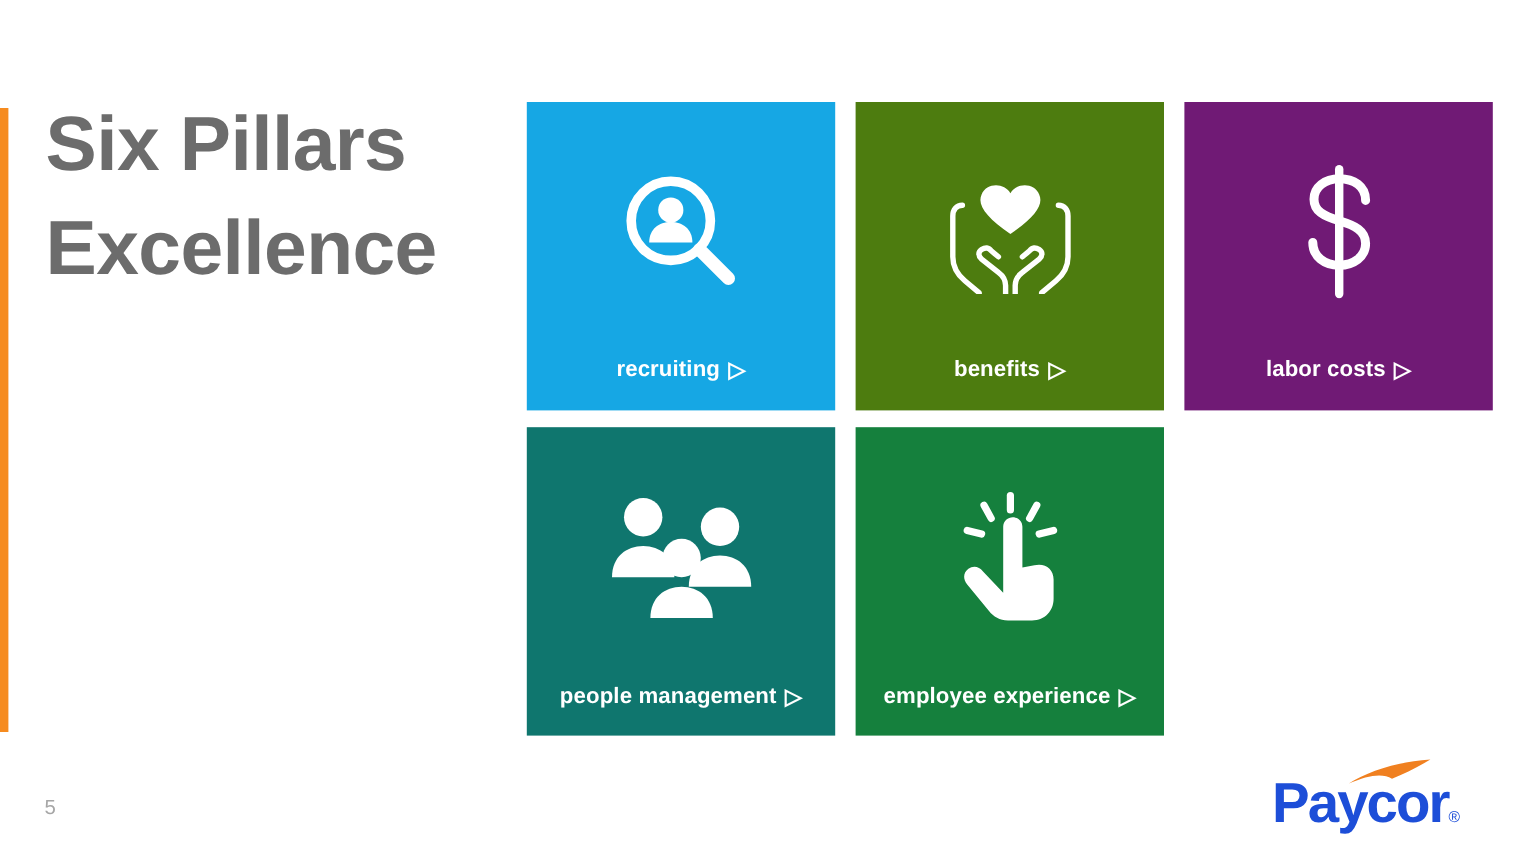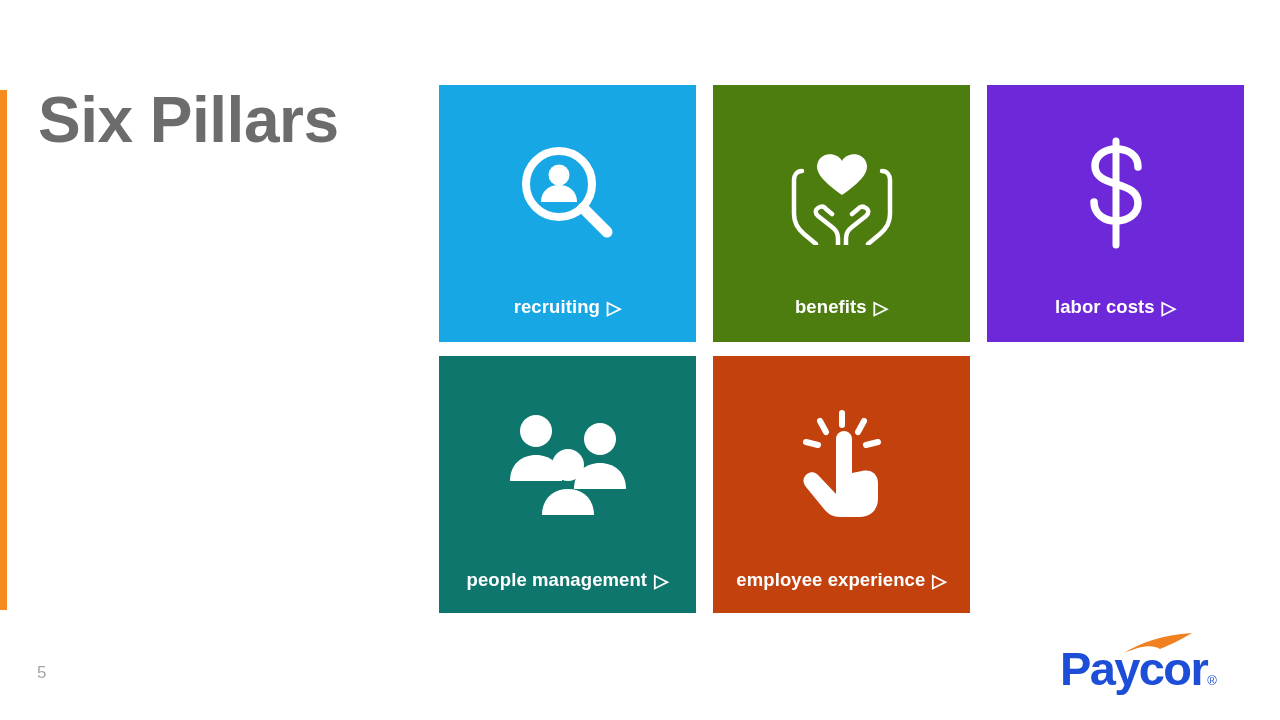--- a/index.html
+++ b/index.html
@@ -134,20 +134,21 @@
 </style>
 </head>
 <body>
 
 <div class="slide">
 
   <div class="accent-bar"></div>
 
   <div class="title">
     <div>Six Pillars</div>
+    <div>Excellence</div>
   </div>
 
   <div class="grid">
 
     <div class="tile tile-r1" style="background:#16A7E4">
       <div class="icon-wrap">
         <svg width="106" height="106" viewBox="0 0 106 106" aria-hidden="true">
           <circle cx="44" cy="44" r="33" fill="none" stroke="#ffffff" stroke-width="8"></circle>
           <circle cx="44" cy="35" r="10.5" fill="#ffffff"></circle>
           <path d="M26 62 c0-11 8-17 18-17 c10 0 18 6 18 17 z" fill="#ffffff"></path>
@@ -165,21 +166,21 @@
           <path d="M54 20 c-5-9-20-9-24 1 c-4 9 4 19 24 33 c20-14 28-24 24-33 c-4-10-19-10-24-1 z" fill="#ffffff"></path>
           <path d="M14 30 c-5 0-8 4-8 9 l0 34 c0 9 4 15 10 20 l12 10 l0 8 l22 0 l0-14 c0-5-2-8-6-11 l-14-11 c-3-3-3-6 0-8 c3-2 6-2 8 1 l6 5" fill="none" stroke="#ffffff" stroke-width="4.5" stroke-linejoin="round" stroke-linecap="round"></path>
           <path d="M94 30 c5 0 8 4 8 9 l0 34 c0 9-4 15-10 20 l-12 10 l0 8 l-22 0 l0-14 c0-5 2-8 6-11 l14-11 c3-3 3-6 0-8 c-3-2-6-2-8 1 l-6 5" fill="none" stroke="#ffffff" stroke-width="4.5" stroke-linejoin="round" stroke-linecap="round"></path>
         </svg>
       </div>
       <div class="tile-label">
         <span>benefits</span><span class="play">▷</span>
       </div>
     </div>
 
-    <div class="tile tile-r1" style="background:#6d28d9">
+    <div class="tile tile-r1" style="background:#701a75">
       <div class="icon-wrap">
         <svg width="80" height="112" viewBox="0 0 80 112" aria-hidden="true">
           <line x1="40" y1="4" x2="40" y2="108" stroke="#ffffff" stroke-width="7" stroke-linecap="round"></line>
           <path d="M62 30 c0-12-10-18-22-18 c-12 0-21 7-21 17 c0 10 8 14 21 18 c13 4 22 8 22 19 c0 11-10 18-22 18 c-12 0-22-7-22-19" fill="none" stroke="#ffffff" stroke-width="7.5" stroke-linecap="round" stroke-linejoin="round"></path>
         </svg>
       </div>
       <div class="tile-label">
         <span>labor costs</span><span class="play">▷</span>
       </div>
     </div>
@@ -194,21 +195,21 @@
           <circle cx="65" cy="56" r="16" fill="#ffffff"></circle>
           <path d="M39 106 c0-17 12-26 26-26 c14 0 26 9 26 26 z" fill="#ffffff"></path>
         </svg>
       </div>
       <div class="tile-label">
         <span>people management</span><span class="play">▷</span>
       </div>
     </div>
 
 
-    <div class="tile tile-r2" style="background:#c2410c">
+    <div class="tile tile-r2" style="background:#15803d">
       <div class="icon-wrap">
         <svg width="108" height="110" viewBox="0 0 108 110" aria-hidden="true">
           <g stroke="#ffffff" stroke-width="6" stroke-linecap="round">
             <line x1="54" y1="4" x2="54" y2="16"></line>
             <line x1="32" y1="12" x2="38" y2="23"></line>
             <line x1="76" y1="12" x2="70" y2="23"></line>
             <line x1="18" y1="33" x2="30" y2="36"></line>
             <line x1="90" y1="33" x2="78" y2="36"></line>
           </g>
           <path d="M48 30 c0-5 4-8 8-8 c4 0 8 3 8 8 l0 34 l10-2 c9-2 16 3 16 12 l0 16 c0 10-7 18-18 18 l-20 0

